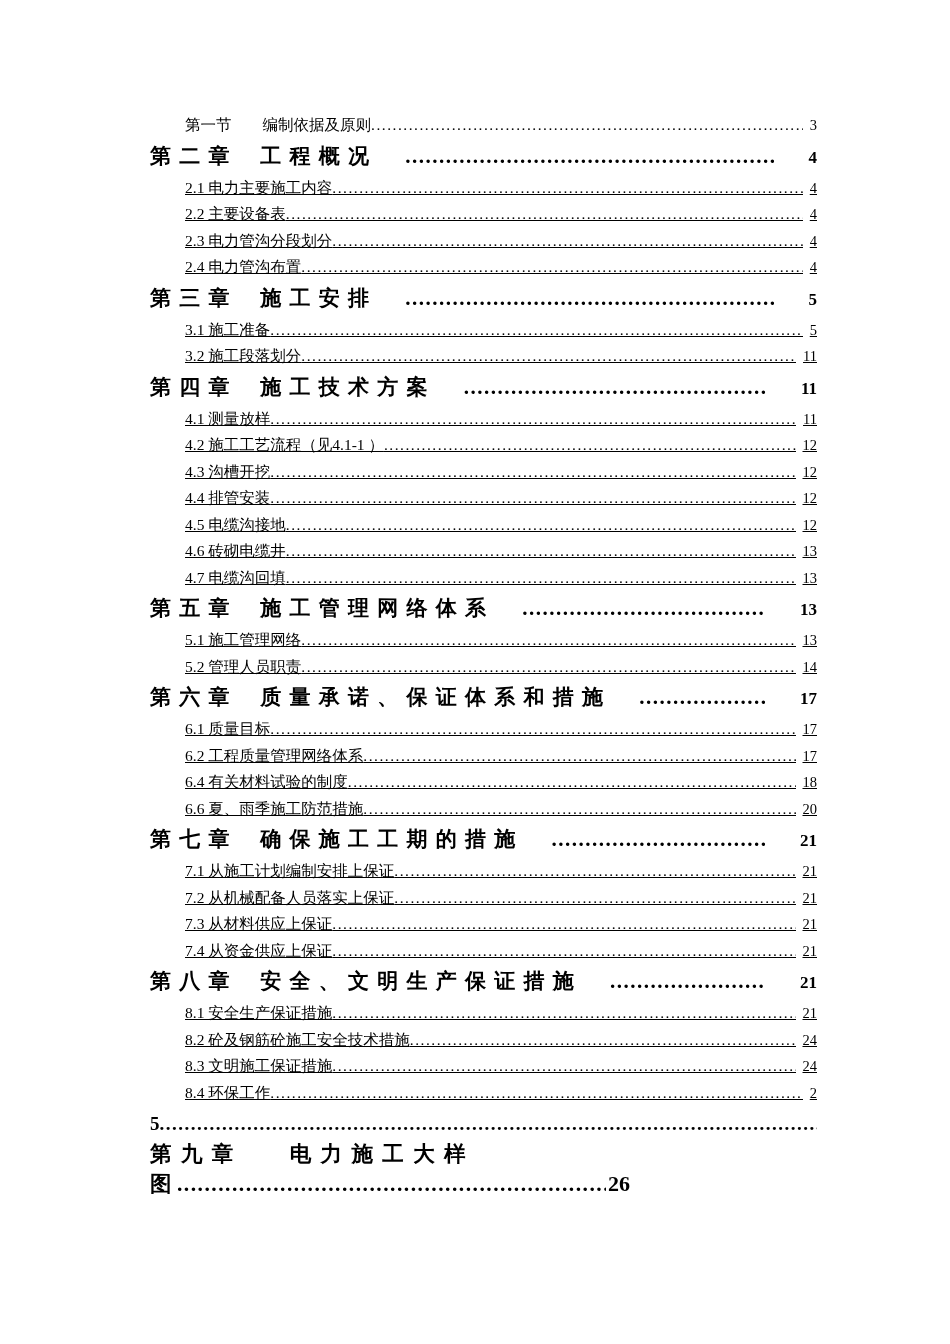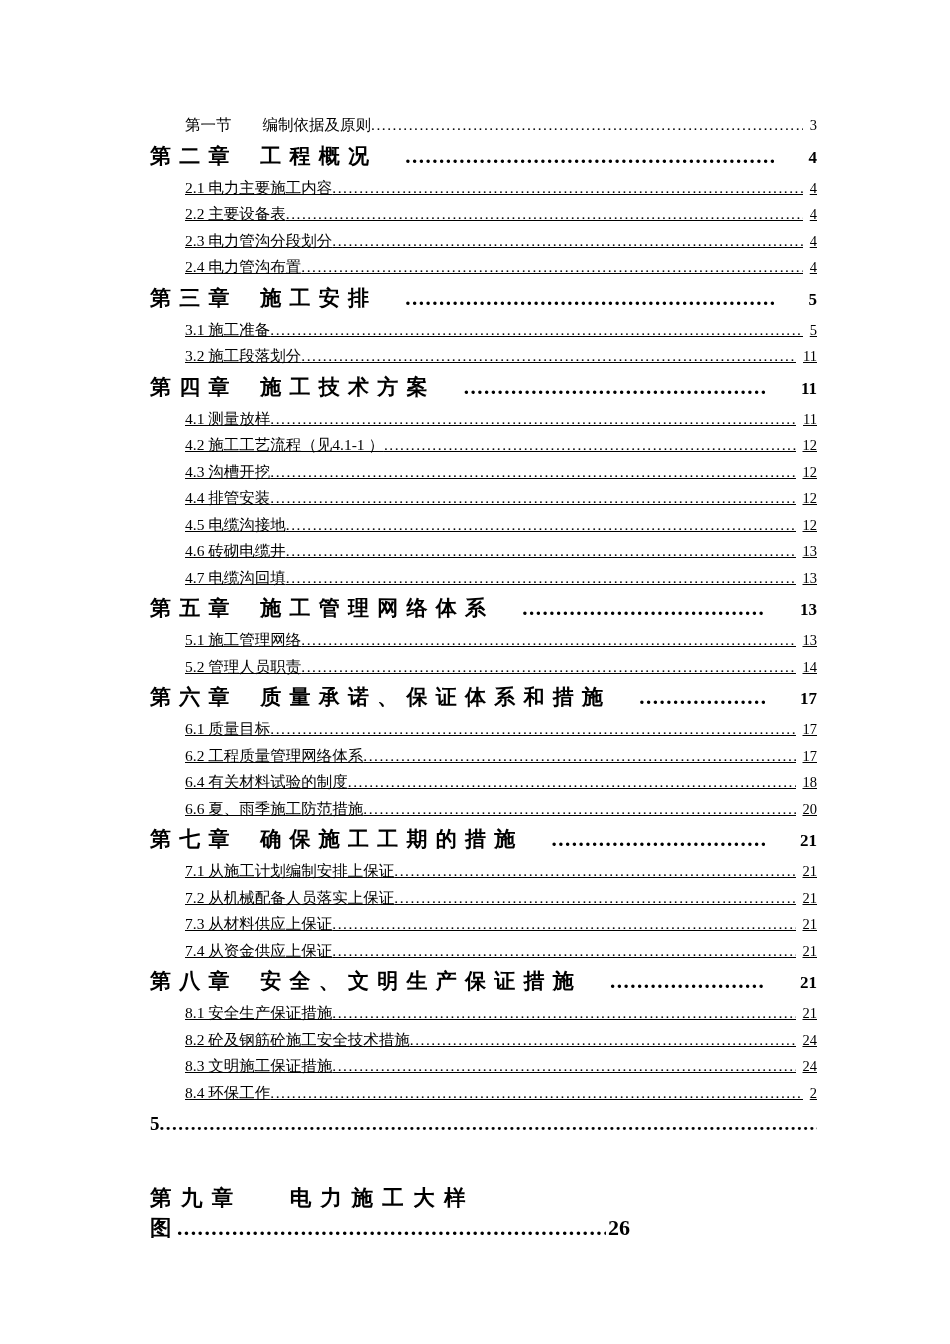--- a/index.html
+++ b/index.html
@@ -72,21 +72,20 @@
     font-size: 19px;
     line-height: 30px;
     margin-top: 3px;
   }
   
   .ch9a {
     font-size: 21.5px;
     font-weight: bold;
     letter-spacing: 2px;
     line-height: 30px;
-    margin-top: 44px;
   }
   
   .ch9b {
     font-size: 21.5px;
     font-weight: bold;
     line-height: 30px;
     width: 480px;
   }
   .ch9b .page-num { padding-left: 2px; font-size: 22px; }
 </style>

